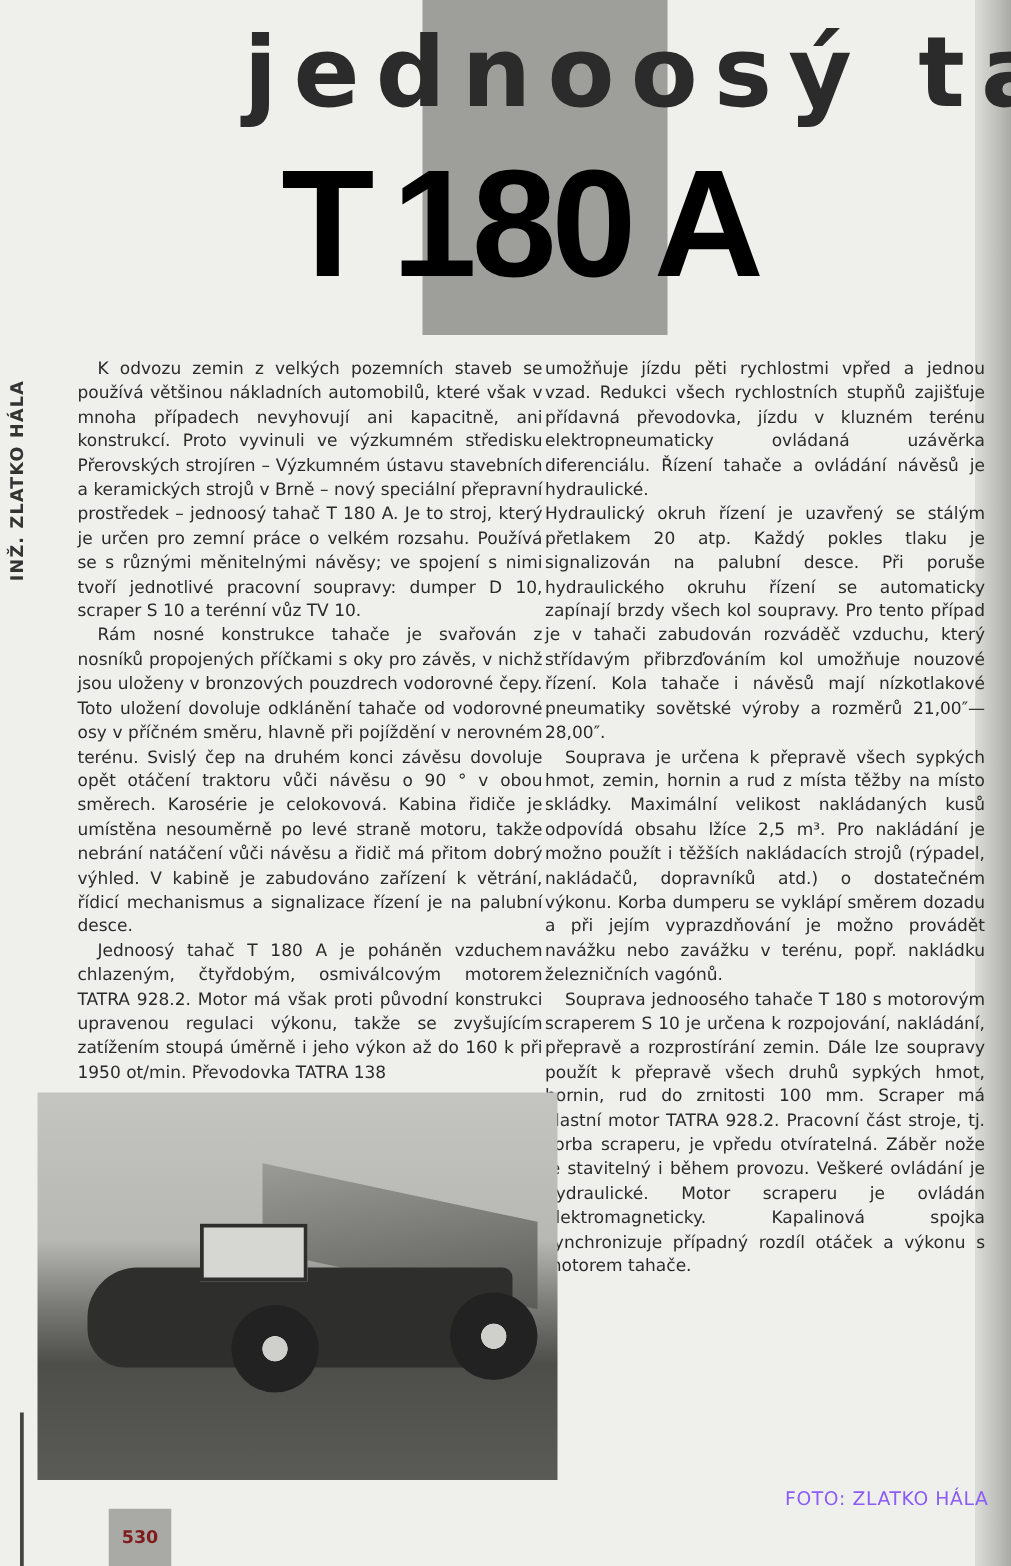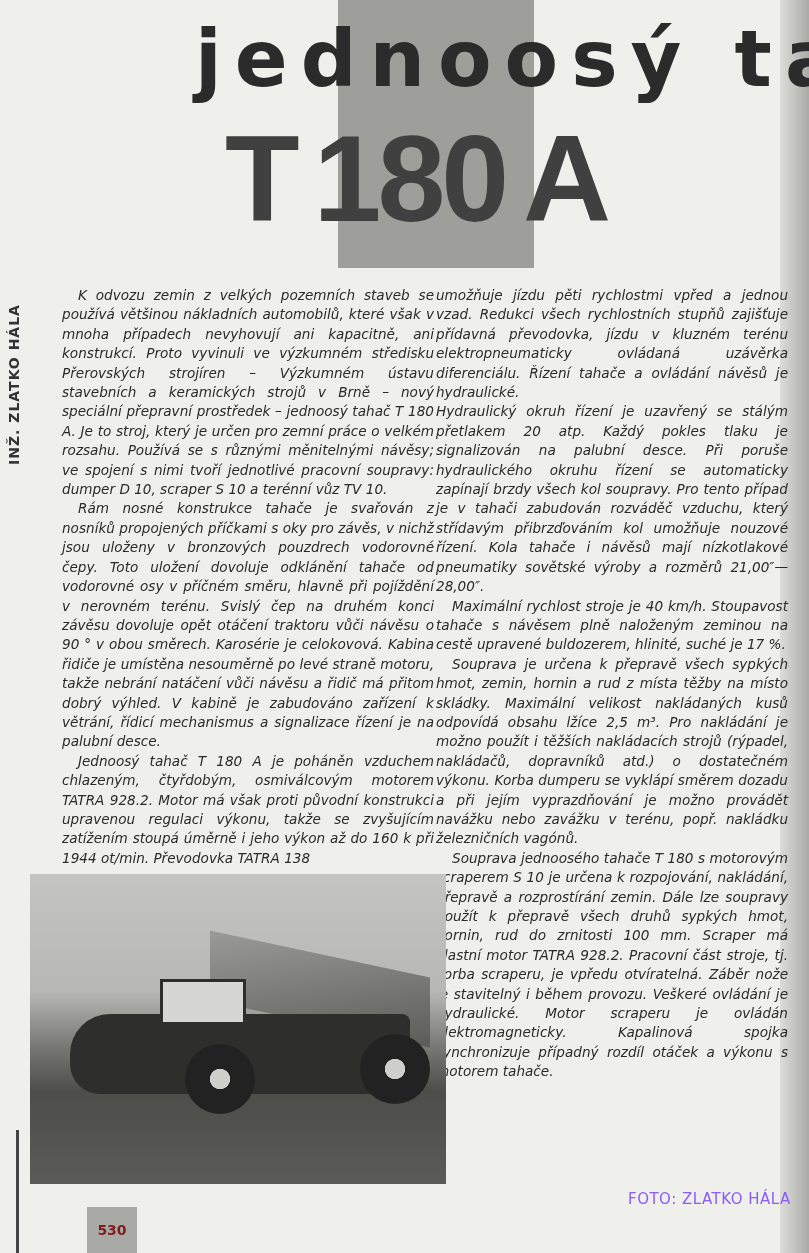--- a/index.html
+++ b/index.html
@@ -19,33 +19,33 @@
   }
   .title-line1 {
     position: absolute; left: 195px; top: 20px; margin: 0;
     font-family: "DejaVu Sans", sans-serif; font-weight: bold;
     font-size: 78px; letter-spacing: 13px; color: #2b2b2b; white-space: nowrap;
     line-height: 1;
   }
   .title-line2 {
     position: absolute; left: 225px; top: 118px; margin: 0;
     font-family: "Liberation Sans", sans-serif; font-weight: bold;
-    font-size: 122px; letter-spacing: -4px; color: #404040; white-space: nowrap;
+    font-size: 122px; letter-spacing: -4px; color: #000000; white-space: nowrap;
     line-height: 1;
   }
   .title-line2 .sp { display: inline-block; width: 18px; }
   .author-vertical {
     position: absolute; left: 6px; top: 465px;
     transform: rotate(-90deg); transform-origin: left top;
     font-size: 14px; font-weight: bold; letter-spacing: 1px; color: #333;
     white-space: nowrap;
   }
   .col {
     position: absolute; font-size: 13.6px; line-height: 19.4px;
-    text-align: justify; color: #2a2a2a; font-style: italic;
+    text-align: justify; color: #2a2a2a;
   }
   .col p { margin: 0; text-indent: 16px; }
   .col p.noindent { text-indent: 0; }
   .col-left { left: 62px; top: 286px; width: 372px; }
   .col-right { left: 436px; top: 286px; width: 352px; }
   .photo {
     position: absolute; left: 30px; top: 874px; width: 416px; height: 310px;
     background:
       radial-gradient(ellipse at 30% 55%, #3a3a38 0 8%, transparent 9%),
       radial-gradient(ellipse at 82% 60%, #2f2f2d 0 7%, transparent 8%),
@@ -93,27 +93,26 @@
 <h1 class="title-line1">jednoosý tahač</h1>
 <h1 class="title-line2">
   <span>T</span><span class="sp"></span><span>180</span><span class="sp"></span><span>A</span>
 </h1>
 
 <div class="author-vertical">INŽ. ZLATKO HÁLA</div>
 
 <div class="col col-left">
   <p>K odvozu zemin z velkých pozemních staveb se používá většinou nákladních automobilů, které však v mnoha případech nevyhovují ani kapacitně, ani konstrukcí. Proto vyvinuli ve výzkumném středisku Přerovských strojíren – Výzkumném ústavu stavebních a keramických strojů v Brně – nový speciální přepravní prostředek – jednoosý tahač T 180 A. Je to stroj, který je určen pro zemní práce o velkém rozsahu. Používá se s různými měnitelnými návěsy; ve spojení s nimi tvoří jednotlivé pracovní soupravy: dumper D 10, scraper S 10 a terénní vůz TV 10.</p>
   <p>Rám nosné konstrukce tahače je svařován z nosníků propojených příčkami s oky pro závěs, v nichž jsou uloženy v bronzových pouzdrech vodorovné čepy. Toto uložení dovoluje odklánění tahače od vodorovné osy v příčném směru, hlavně při pojíždění v nerovném terénu. Svislý čep na druhém konci závěsu dovoluje opět otáčení traktoru vůči návěsu o 90 ° v obou směrech. Karosérie je celokovová. Kabina řidiče je umístěna nesouměrně po levé straně motoru, takže nebrání natáčení vůči návěsu a řidič má přitom dobrý výhled. V kabině je zabudováno zařízení k větrání, řídicí mechanismus a signalizace řízení je na palubní desce.</p>
-  <p>Jednoosý tahač T 180 A je poháněn vzduchem chlazeným, čtyřdobým, osmiválcovým motorem TATRA 928.2. Motor má však proti původní konstrukci upravenou regulaci výkonu, takže se zvyšujícím zatížením stoupá úměrně i jeho výkon až do 160 k při 1944 ot/min. Převodovka TATRA 138</p>
+  <p>Jednoosý tahač T 180 A je poháněn vzduchem chlazeným, čtyřdobým, osmiválcovým motorem TATRA 928.2. Motor má však proti původní konstrukci upravenou regulaci výkonu, takže se zvyšujícím zatížením stoupá úměrně i jeho výkon až do 160 k při 1950 ot/min. Převodovka TATRA 138</p>
 </div>
 
 <div class="col col-right">
   <p class="noindent">umožňuje jízdu pěti rychlostmi vpřed a jednou vzad. Redukci všech rychlostních stupňů zajišťuje přídavná převodovka, jízdu v kluzném terénu elektropneumaticky ovládaná uzávěrka diferenciálu. Řízení tahače a ovládání návěsů je hydraulické.</p>
   <p class="noindent">Hydraulický okruh řízení je uzavřený se stálým přetlakem 20 atp. Každý pokles tlaku je signalizován na palubní desce. Při poruše hydraulického okruhu řízení se automaticky zapínají brzdy všech kol soupravy. Pro tento případ je v tahači zabudován rozváděč vzduchu, který střídavým přibrzďováním kol umožňuje nouzové řízení. Kola tahače i návěsů mají nízkotlakové pneumatiky sovětské výroby a rozměrů 21,00″—28,00″.</p>
-  <p>Maximální rychlost stroje je 40 km/h. Stoupavost tahače s návěsem plně naloženým zeminou na cestě upravené buldozerem, hlinité, suché je 17 %.</p>
   <p>Souprava je určena k přepravě všech sypkých hmot, zemin, hornin a rud z místa těžby na místo skládky. Maximální velikost nakládaných kusů odpovídá obsahu lžíce 2,5 m³. Pro nakládání je možno použít i těžších nakládacích strojů (rýpadel, nakládačů, dopravníků atd.) o dostatečném výkonu. Korba dumperu se vyklápí směrem dozadu a při jejím vyprazdňování je možno provádět navážku nebo zavážku v terénu, popř. nakládku železničních vagónů.</p>
   <p>Souprava jednoosého tahače T 180 s motorovým scraperem S 10 je určena k rozpojování, nakládání, přepravě a rozprostírání zemin. Dále lze soupravy použít k přepravě všech druhů sypkých hmot, hornin, rud do zrnitosti 100 mm. Scraper má vlastní motor TATRA 928.2. Pracovní část stroje, tj. korba scraperu, je vpředu otvíratelná. Záběr nože je stavitelný i během provozu. Veškeré ovládání je hydraulické. Motor scraperu je ovládán elektromagneticky. Kapalinová spojka synchronizuje případný rozdíl otáček a výkonu s motorem tahače.</p>
 </div>
 
 <div class="photo">
   <div class="truck-bed"></div>
   <div class="truck-body"></div>
   <div class="truck-cab"></div>
   <div class="wheel w1"></div>
   <div class="wheel w2"></div>

